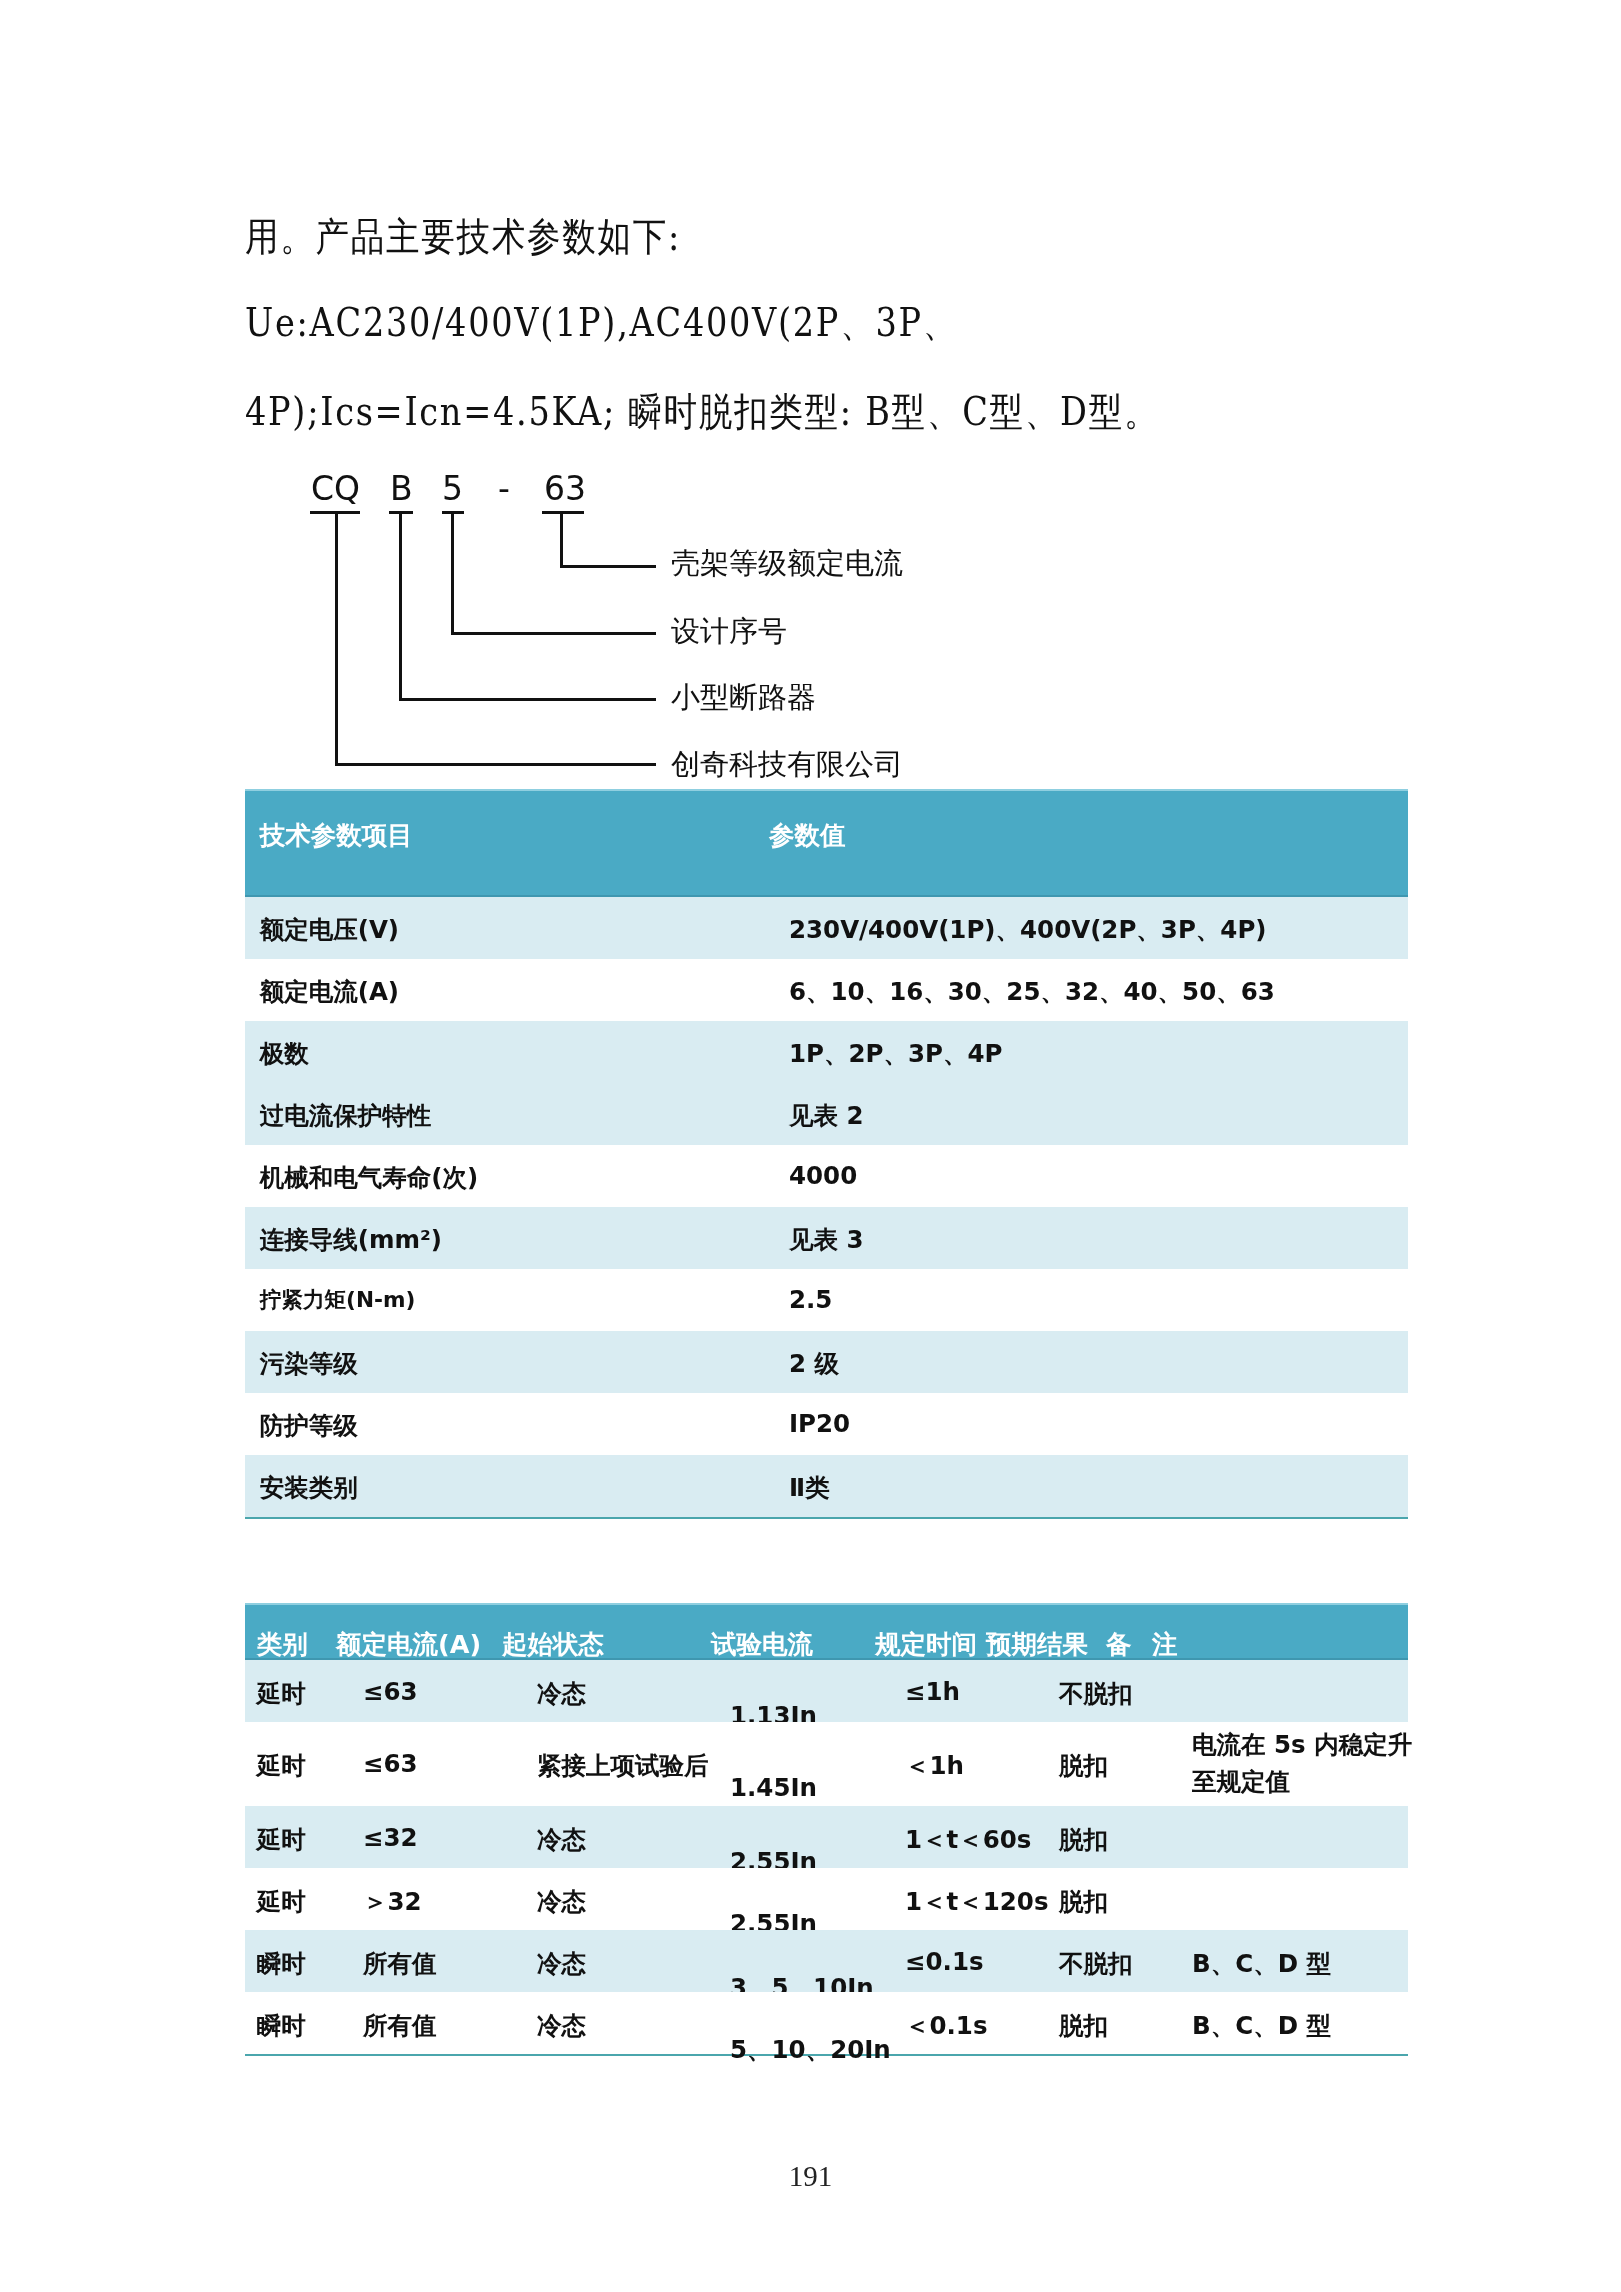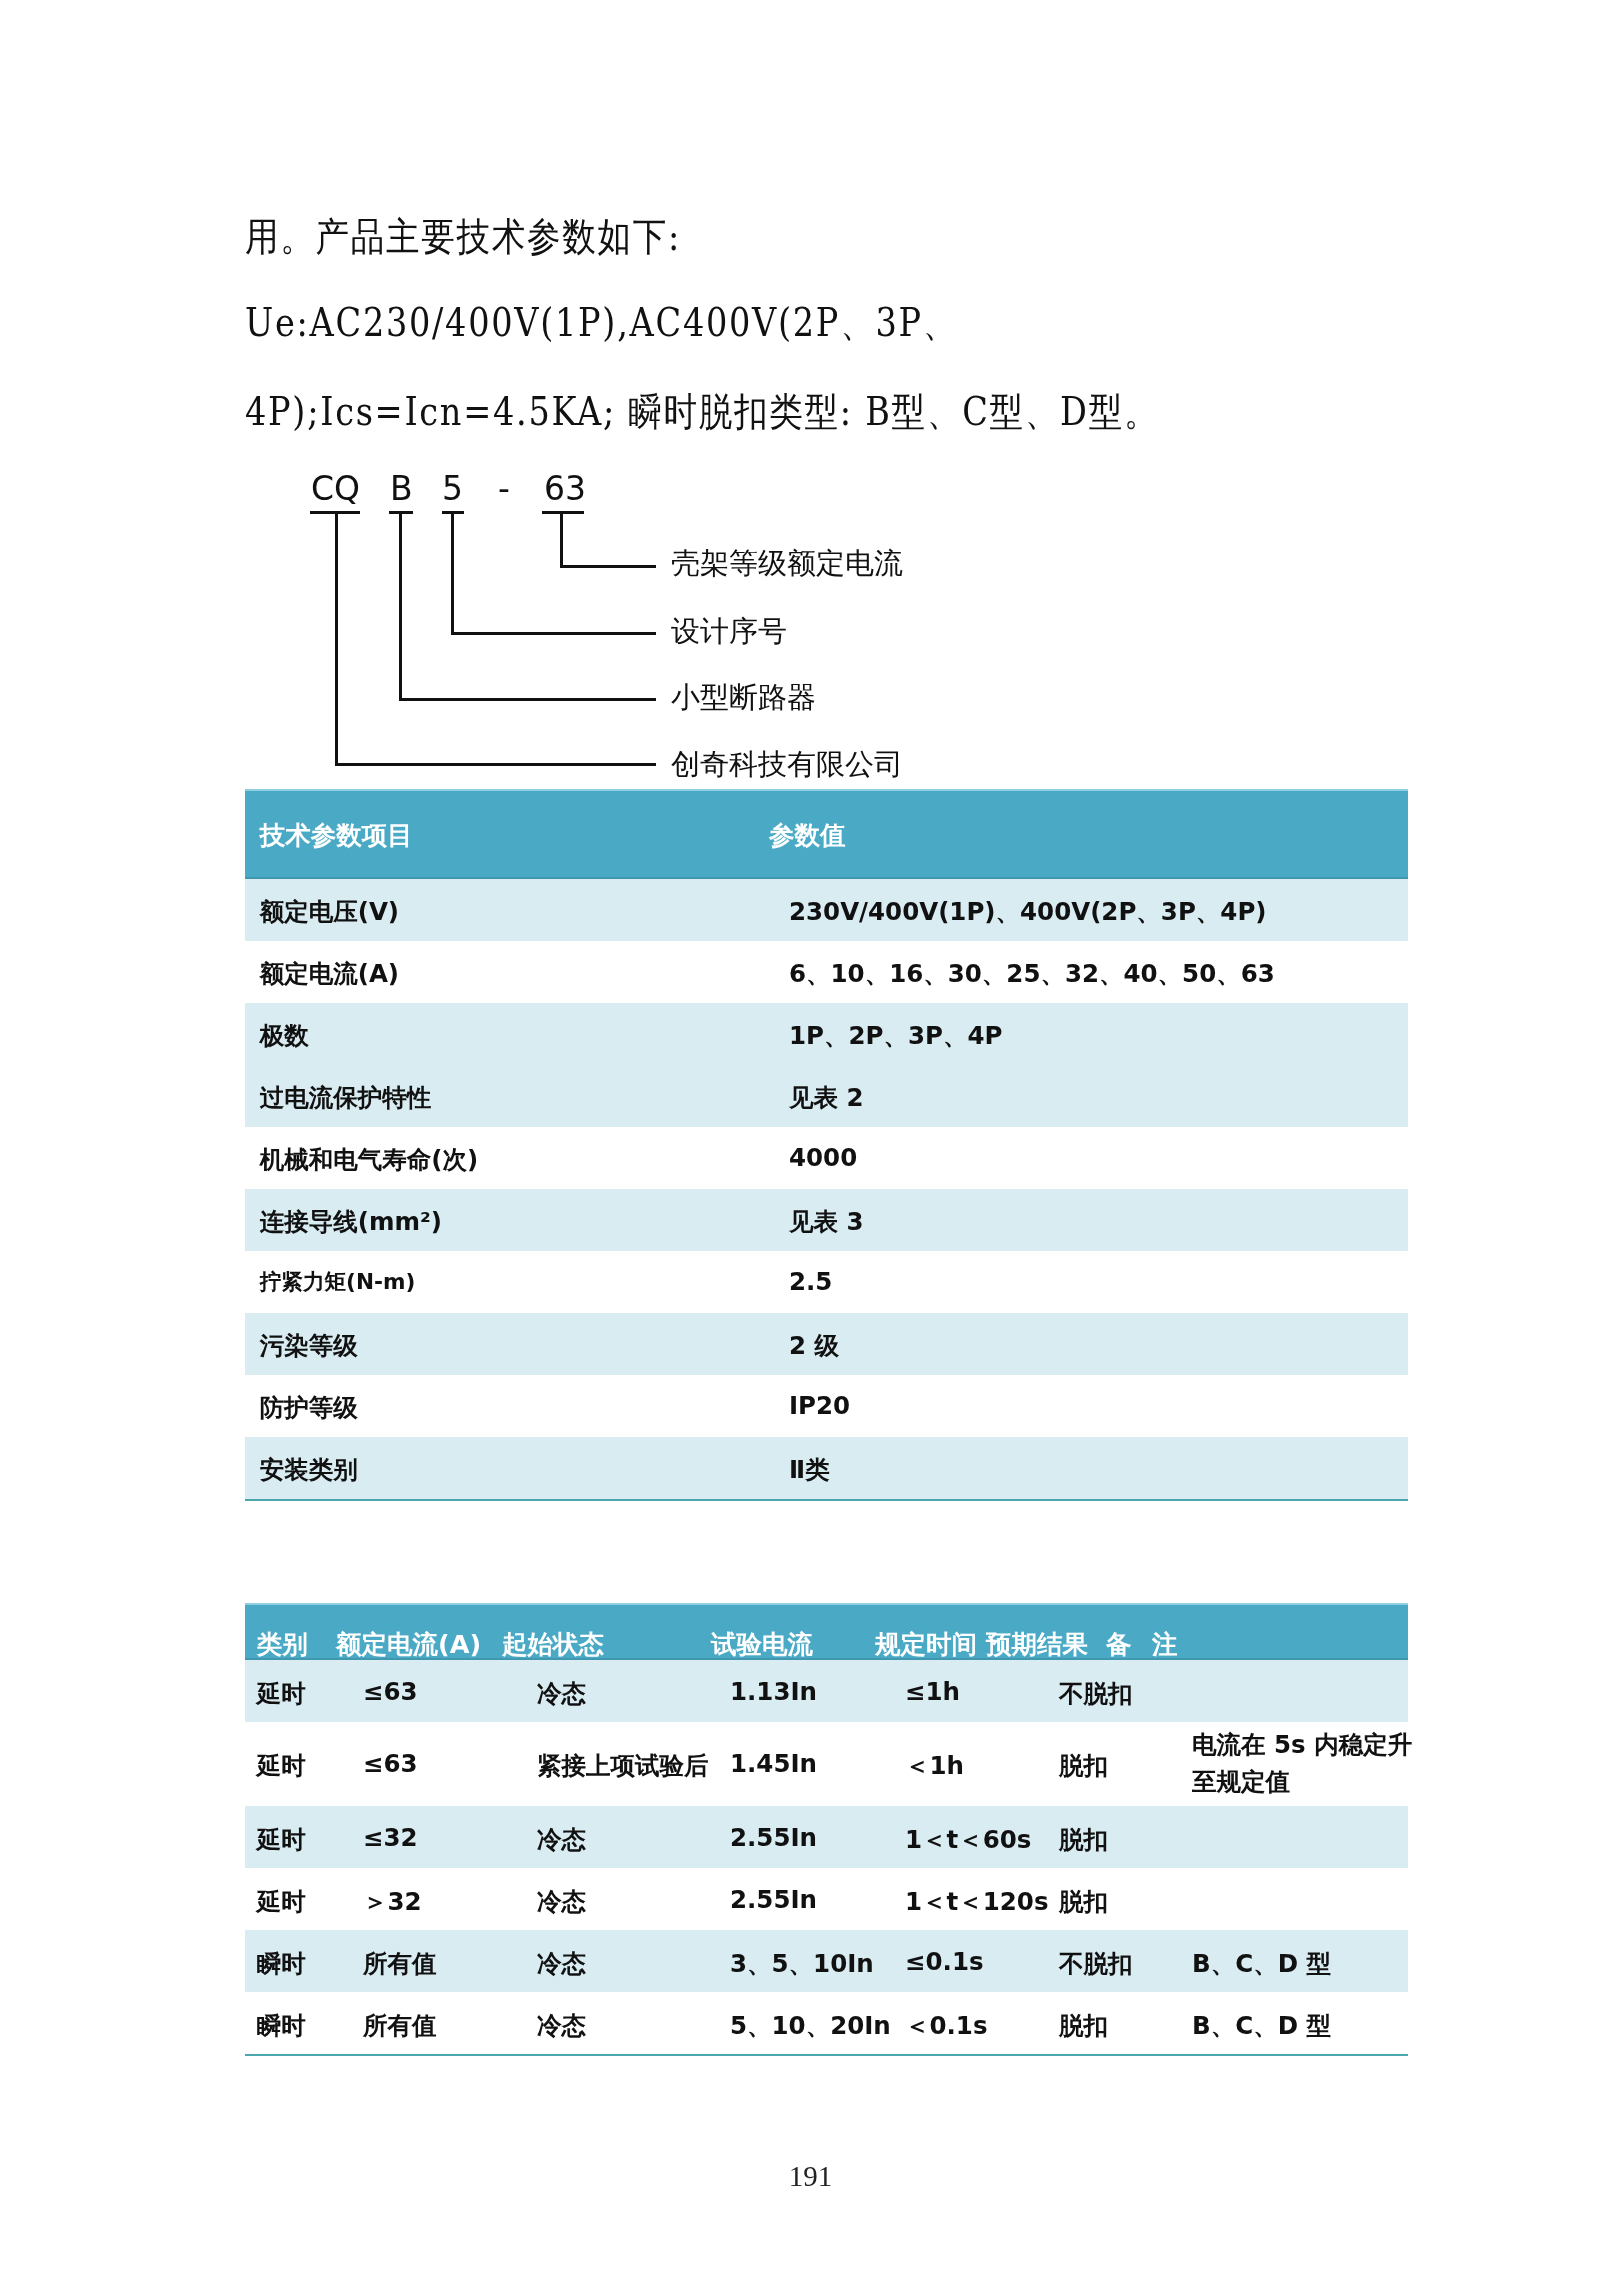--- a/index.html
+++ b/index.html
@@ -21,21 +21,21 @@
 
   
   .tbl { position: absolute; left: 245px; width: 1163px; }
   .tbl .hdr { background: #4aaac5; color: #fff; font-weight: bold; position: relative;
               box-shadow: 0 2px 0 #8fcfe0 inset, 0 -2px 0 #3f97b0 inset; }
   .tbl .row { position: relative; font-weight: bold; font-size: 24.5px; color: #111; padding-left: 34px; }
   .tbl .row.alt { background: #d9ecf2; }
   .tbl .row.plain { background: #ffffff; }
   .cell { position: absolute; white-space: nowrap; }
   .t1 { top: 789px; border-bottom: 2.9px solid #4ba6ad; }
-  .t1 .hdr { height: 90px; font-size: 25.5px; }
+  .t1 .hdr { height: 108px; font-size: 25.5px; }
   .t1 .hdr .cell { top: 29px; }
   .t1 .row { height: 62px; }
   .t1 .row .cell { top: 15.7px; }
   .t1 .c-label { left: 14.7px; }
   .t1 .c-value { left: 544px; }
   .t1 .hdr .c-value { left: 524px; }
   .t1 .small-label { font-size: 21.6px; }
 
   .t2 { top: 1603px; border-bottom: 2.9px solid #4ba6ad; }
   .t2 .hdr { height: 57px; font-size: 25.5px; }
@@ -44,21 +44,21 @@
   .t2 .row.tall { height: 84px; }
   .t2 .row .cell { top: 16.7px; }
   .t2 .row.tall .cell { top: 27.4px; }
   .t2 .row.tall .cell.c6 { top: 3.9px; line-height: 37px; white-space: normal; width: 225px; }
 
   .t2 .hdr .h0 { left: 11.8px; } .t2 .hdr .h1 { left: 91px; } .t2 .hdr .h2 { left: 257px; }
   .t2 .hdr .h3 { left: 466px; } .t2 .hdr .h4 { left: 630px; } .t2 .hdr .h5 { left: 741px; }
   .t2 .hdr .h6 { left: 861px; } .t2 .hdr .h7 { left: 907px; }
 
   .t2 .c0 { left: 11.8px; } .t2 .c1 { left: 118px; } .t2 .c2 { left: 292px; }
-  .t2 .c3 { left: 485px; } .t2 .c4 { left: 660px; } .t2 .c5 { left: 814px; }
+  .t2 .c3 { left: 485px; margin-top: 24px; } .t2 .c4 { left: 660px; } .t2 .c5 { left: 814px; }
   .t2 .c6 { left: 947px; }
 
   .pagenum { position: absolute; top: 2160px; left: 0; width: 1621px; text-align: center;
              font-family: "Liberation Serif", "DejaVu Serif", serif; font-size: 29px; color: #222; }
 </style>
 </head>
 <body>
 
 <div id="p1" class="para">用。产品主要技术参数如下:</div>
 <div id="p2" class="para">Ue:AC230/400V(1P),AC400V(2P、3P、</div>

